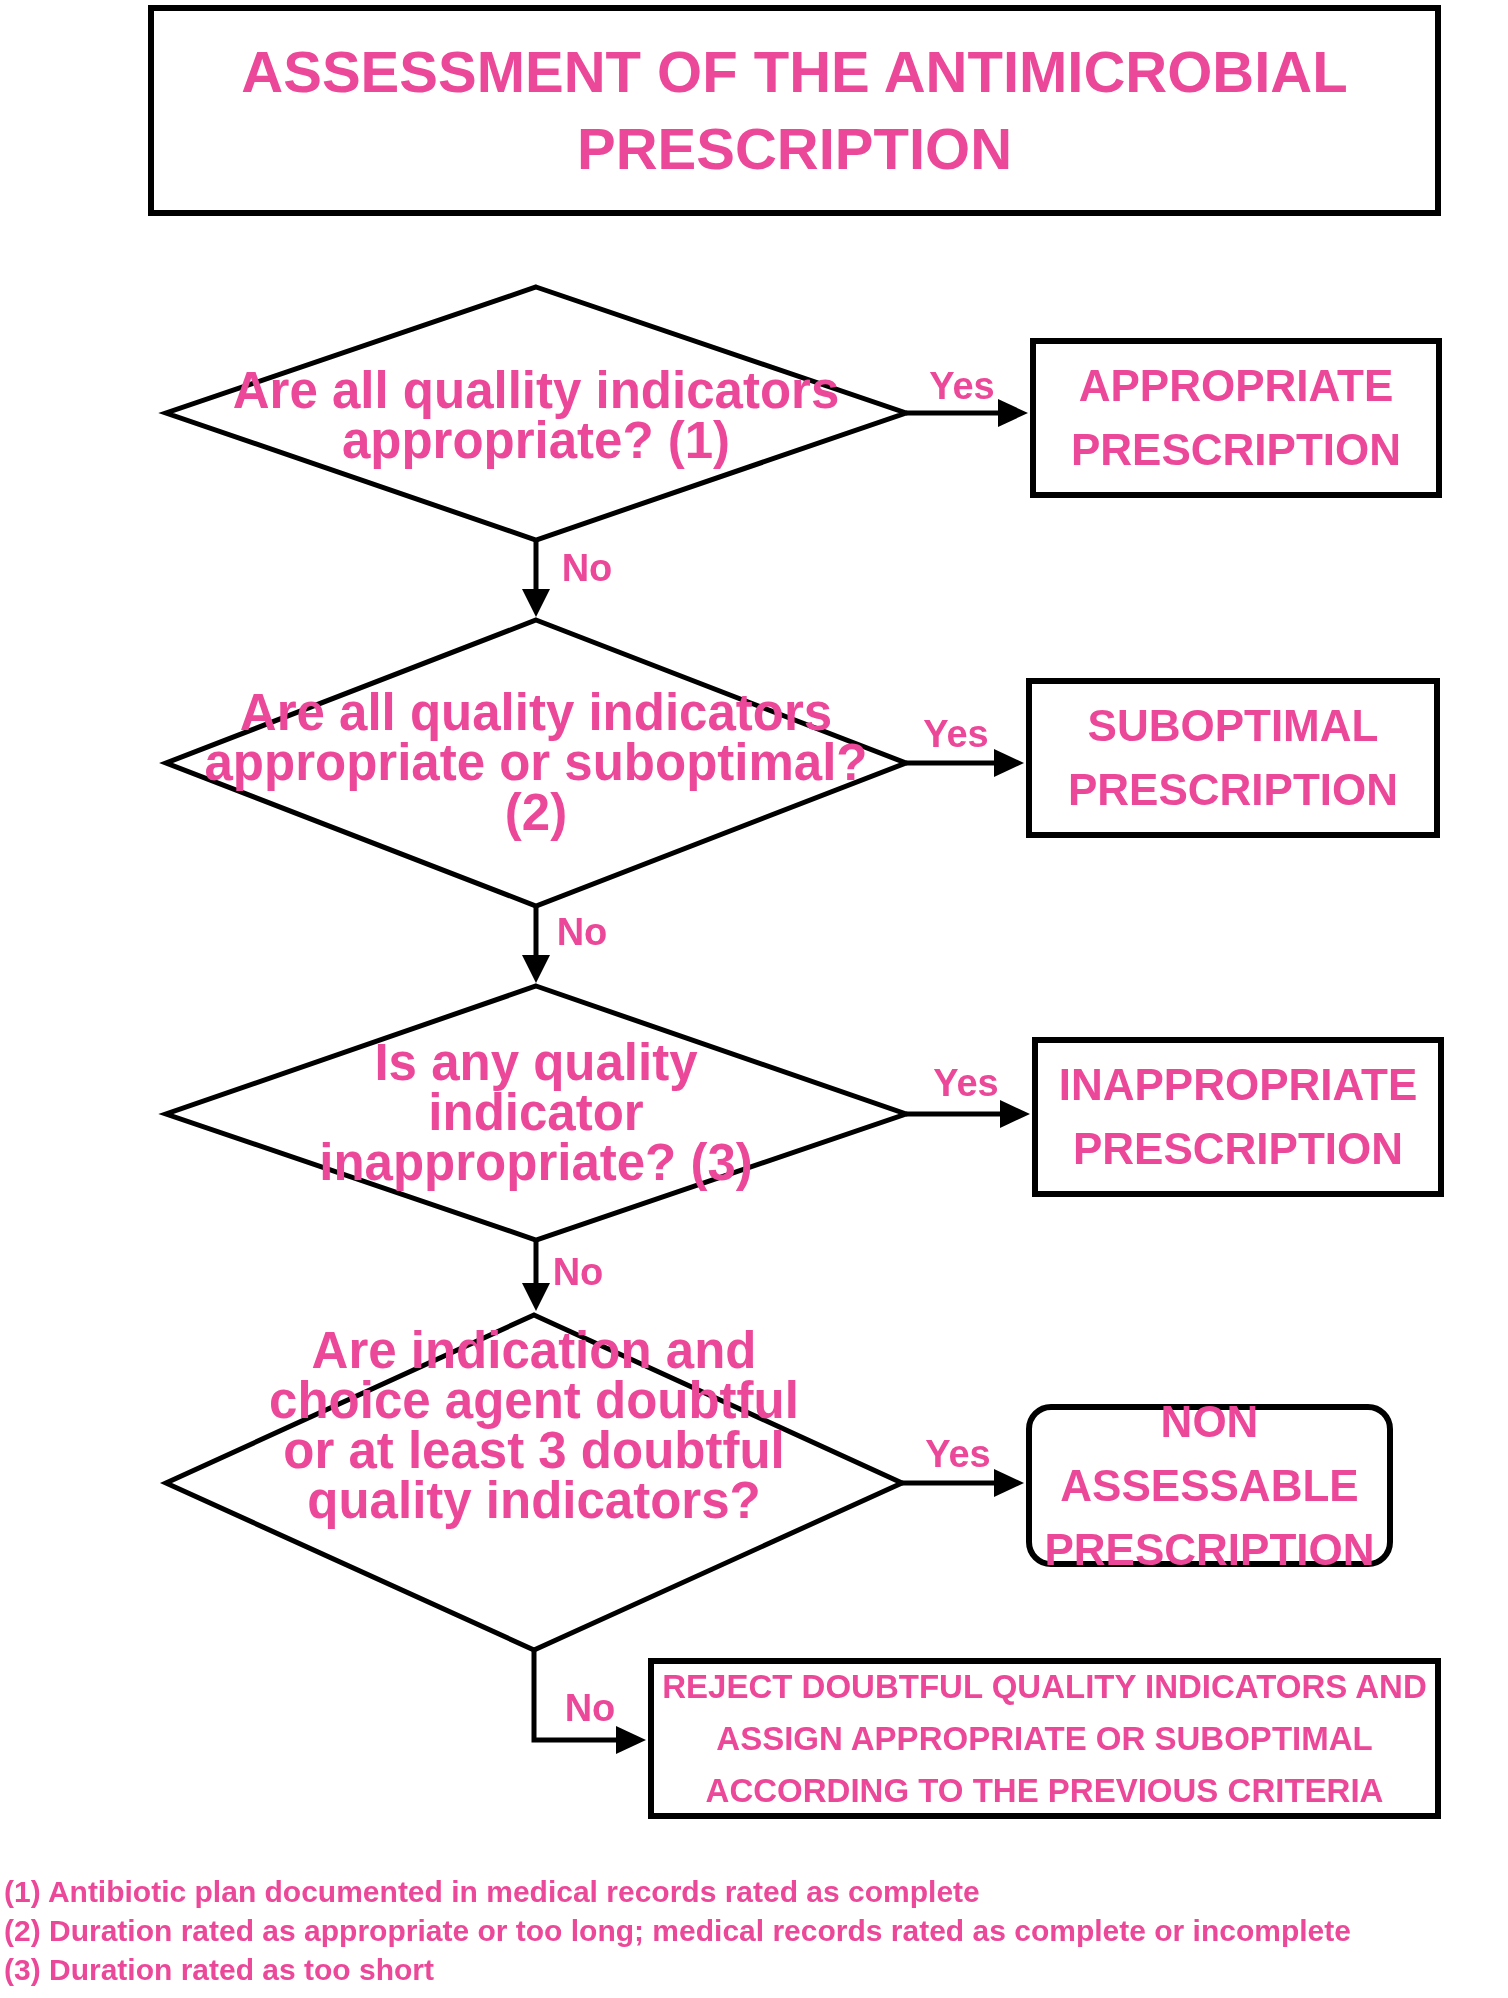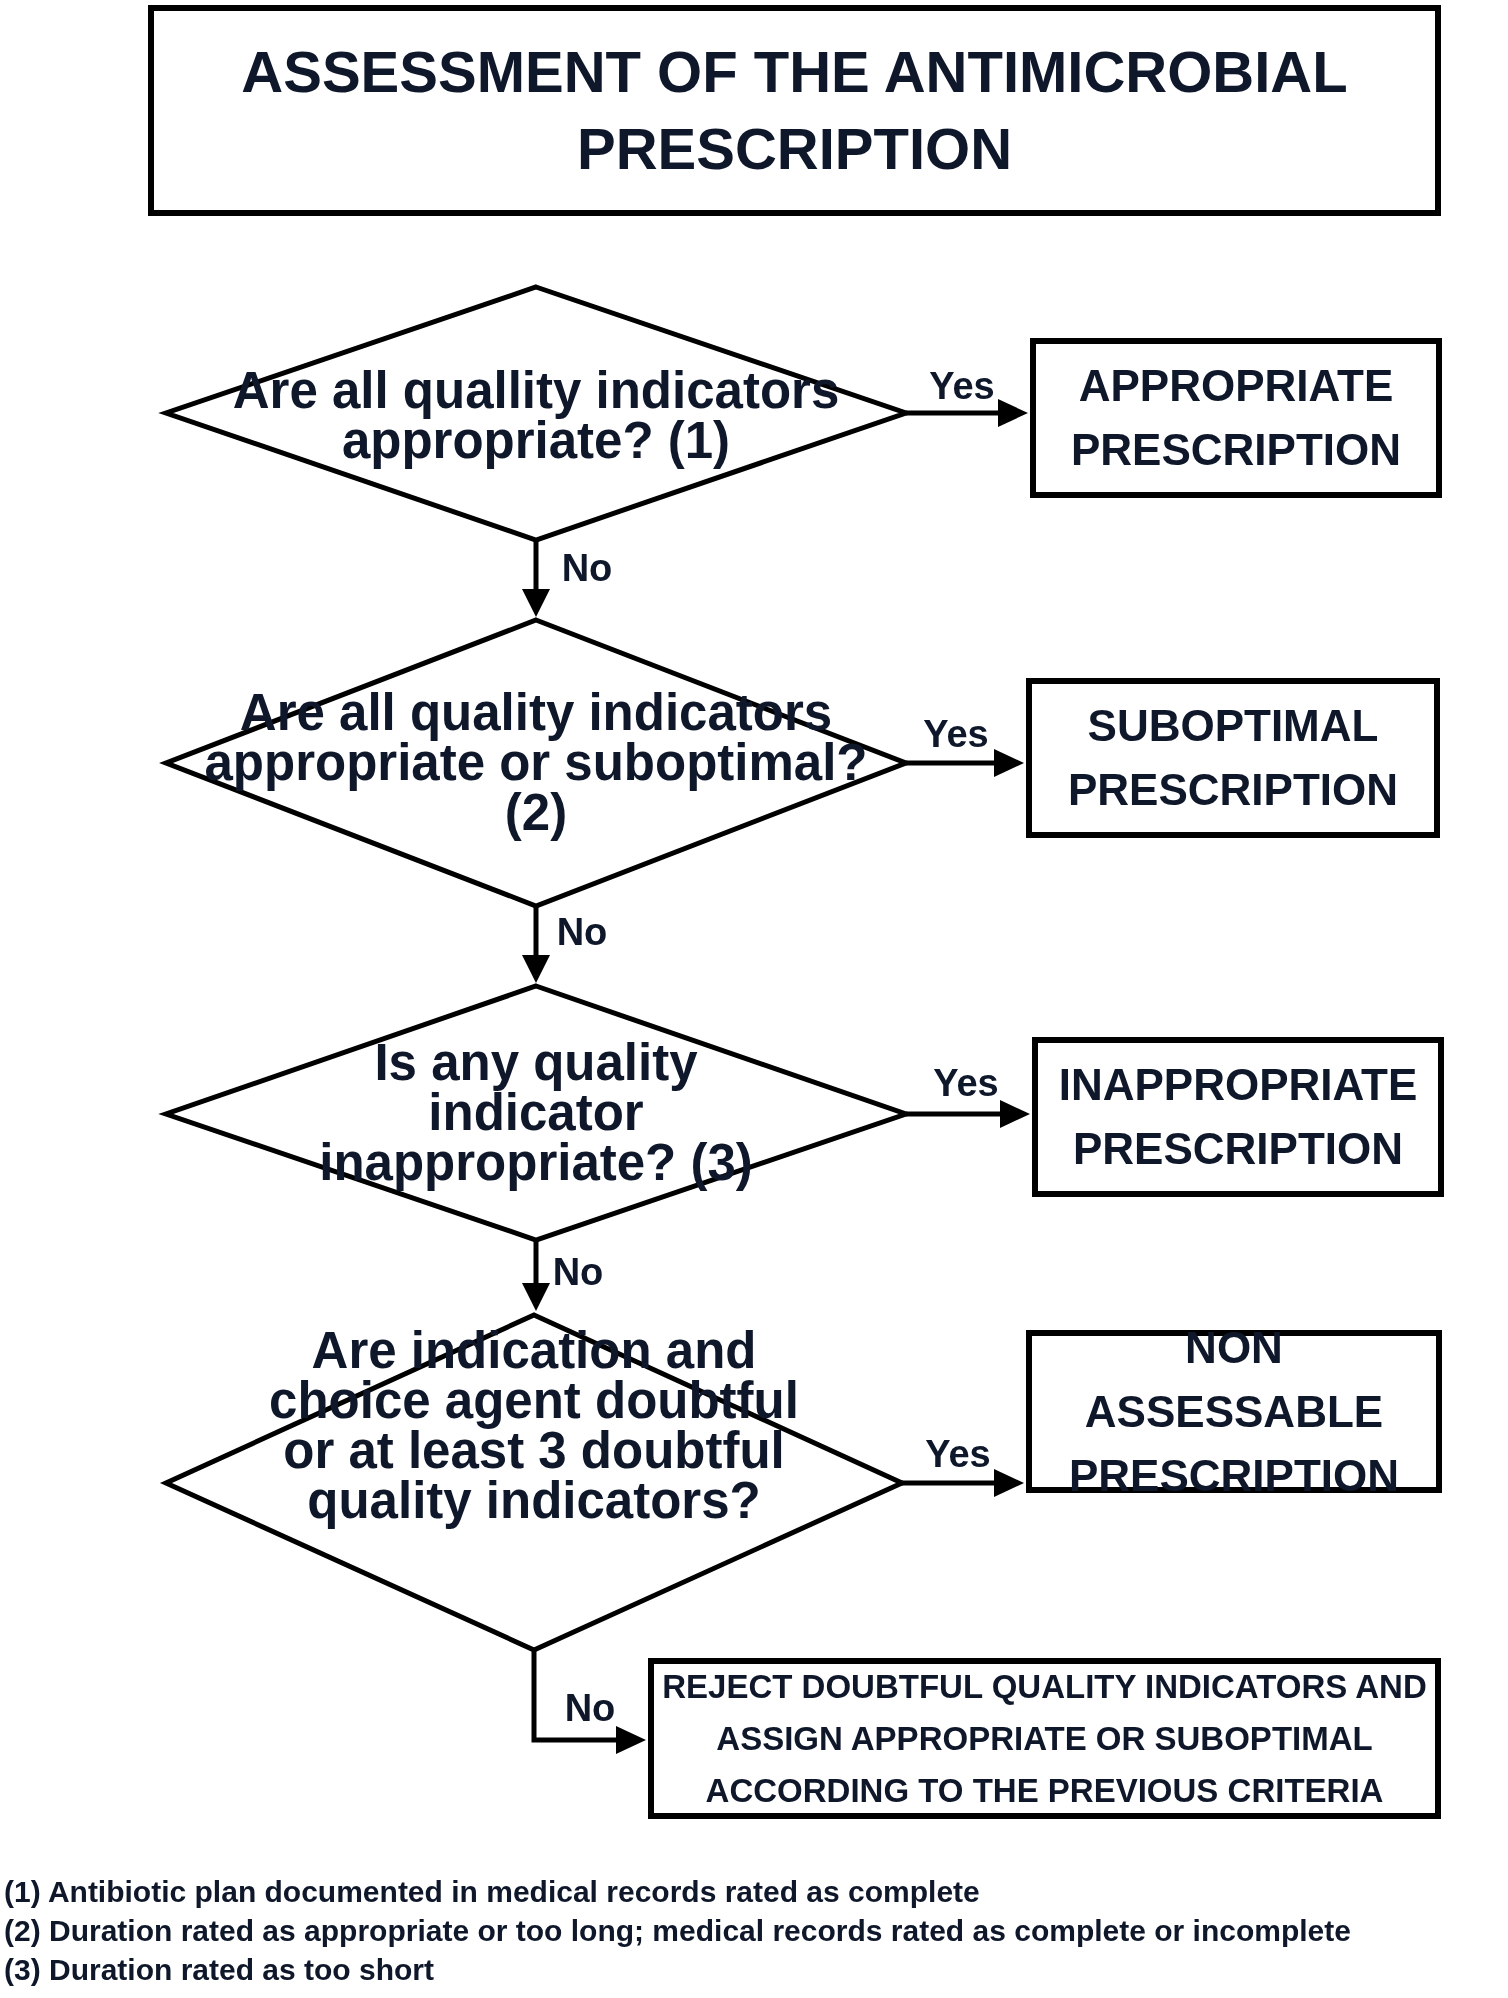--- a/index.html
+++ b/index.html
@@ -6,21 +6,21 @@
     margin: 0;
     padding: 0;
     background: #ffffff;
   }
   .canvas {
     position: relative;
     width: 1508px;
     height: 1998px;
     background: #ffffff;
     font-family: "Liberation Sans", "DejaVu Sans", sans-serif;
-    color: #0f172a;
+    color: #ec4899;
     overflow: hidden;
   }
   svg.connectors {
     position: absolute;
     left: 0; top: 0;
     width: 1508px; height: 1998px;
   }
   .title-box {
     position: absolute;
     left: 148px; top: 5px;
@@ -64,21 +64,21 @@
     justify-content: center;
     text-align: center;
     font-size: 44px;
     font-weight: bold;
     line-height: 64px;
     white-space: pre-line;
   }
   .result-box.b1 { left: 1030px; top: 338px;  width: 412px; height: 160px; }
   .result-box.b2 { left: 1026px; top: 678px;  width: 414px; height: 160px; }
   .result-box.b3 { left: 1032px; top: 1037px; width: 412px; height: 160px; }
-  .result-box.b4 { left: 1026px; top: 1330px; width: 416px; height: 163px; }
+  .result-box.b4 { left: 1026px; top: 1404px; width: 367px; height: 163px; border-radius: 25px; }
   .reject-box {
     position: absolute;
     left: 648px; top: 1658px;
     width: 793px; height: 161px;
     box-sizing: border-box;
     border: 6px solid #000;
     background: #fff;
     display: flex;
     align-items: center;
     justify-content: center;

